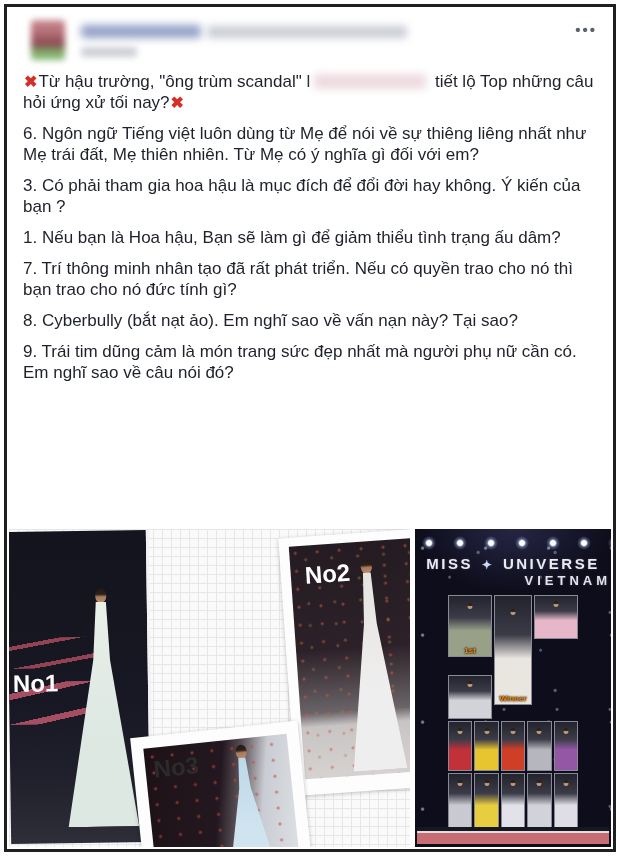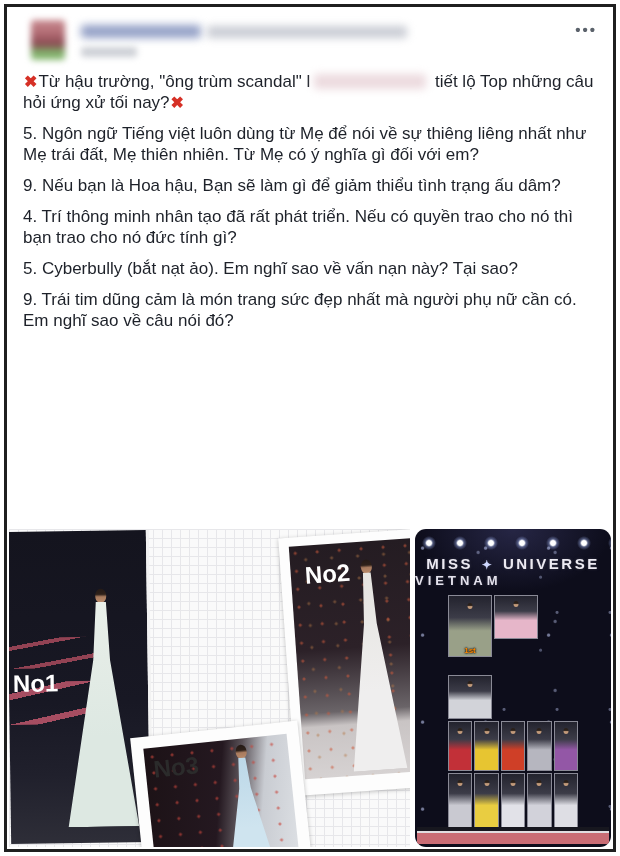--- a/index.html
+++ b/index.html
@@ -127,34 +127,33 @@
   .poster {
     position: relative; flex: 0 0 196px; overflow: hidden; cursor: pointer;
     background-color: #0d0d1b;
     background-image:
       radial-gradient(circle at 12% 22%, rgba(200,210,255,.55) 1px, transparent 2.2px),
       radial-gradient(circle at 82% 34%, rgba(200,210,255,.4) 1px, transparent 2.2px),
       radial-gradient(circle at 38% 66%, rgba(200,210,255,.35) 1px, transparent 2px),
       radial-gradient(circle at 68% 86%, rgba(200,210,255,.4) 1px, transparent 2px),
       radial-gradient(ellipse 140px 90px at 50% 0%, #262645 0%, transparent 70%);
     background-size: 63px 87px, 77px 69px, 91px 73px, 53px 97px, 100% 100%;
-    border-radius: 11px;
   }
   .stage-lights {
     position: absolute; top: 6px; left: 0; right: 0; height: 16px;
     background: radial-gradient(circle 3px at 14px 8px, #ffffff 2.4px, rgba(170,190,255,.4) 4px, transparent 7px);
     background-size: 31px 16px; background-repeat: repeat-x;
   }
   .poster-title {
     position: absolute; top: 26px; width: 100%; text-align: center; color: #eceaf2;
     font-size: 15px; letter-spacing: 2.5px; font-weight: bold; text-shadow: 0 0 3px #334;
   }
   .poster-title .star { color: #cfd8ff; font-size: 12px; padding: 0 2px; }
   .poster-subtitle {
-    position: absolute; top: 44px; width: 100%; text-align: left; color: #e4e2ec;
+    position: absolute; top: 44px; width: 100%; text-align: right; color: #e4e2ec;
     font-size: 13px; letter-spacing: 4px; font-weight: bold; text-shadow: 0 0 3px #334;
   }
   .lineup { position: absolute; left: 50%; transform: translateX(-50%); top: 66px; width: 130px; }
   .lineup-top { display: flex; gap: 2px; }
   .col { display: flex; flex-direction: column; gap: 18px; width: 44px; }
   .col-mid { width: 38px; }
   .cell {
     position: relative; border: 1px solid #8a8a96; overflow: hidden;
     background: linear-gradient(180deg,#23232e 0%,#3c3c48 36%,var(--dress) 58%,var(--dress) 100%);
   }
@@ -185,24 +184,25 @@
   <div class="post-header">
     <div class="avatar"></div>
     <div class="name-blur"></div>
     <div class="meta-blur"></div>
     <div class="time-blur"></div>
     <div class="dots-menu">•••</div>
   </div>
 
   <div class="post-text">
     <p><span class="x-mark">✖</span><span>Từ hậu trường, "ông trùm scandal" l</span><span class="blur-name"></span><span> tiết lộ Top những câu hỏi ứng xử tối nay?</span><span class="x-mark">✖</span></p>
-    <p>5. Ngôn ngữ Tiếng việt luôn dùng từ Mẹ để nói về sự thiêng liêng nhất như Mẹ trái đất, Mẹ thiên nhiên. Từ Mẹ có ý nghĩa gì đối với em?</p>
-    <p>9. Nếu bạn là Hoa hậu, Bạn sẽ làm gì để giảm thiểu tình trạng ấu dâm?</p>
-    <p>4. Trí thông minh nhân tạo đã rất phát triển. Nếu có quyền trao cho nó thì bạn trao cho nó đức tính gì?</p>
-    <p>5. Cyberbully (bắt nạt ảo). Em nghĩ sao về vấn nạn này? Tại sao?</p>
+    <p>6. Ngôn ngữ Tiếng việt luôn dùng từ Mẹ để nói về sự thiêng liêng nhất như Mẹ trái đất, Mẹ thiên nhiên. Từ Mẹ có ý nghĩa gì đối với em?</p>
+    <p>3. Có phải tham gia hoa hậu là mục đích để đổi đời hay không. Ý kiến của bạn ?</p>
+    <p>1. Nếu bạn là Hoa hậu, Bạn sẽ làm gì để giảm thiểu tình trạng ấu dâm?</p>
+    <p>7. Trí thông minh nhân tạo đã rất phát triển. Nếu có quyền trao cho nó thì bạn trao cho nó đức tính gì?</p>
+    <p>8. Cyberbully (bắt nạt ảo). Em nghĩ sao về vấn nạn này? Tại sao?</p>
     <p>9. Trái tim dũng cảm là món trang sức đẹp nhất mà người phụ nữ cần có. Em nghĩ sao về câu nói đó?</p>
   </div>
 
   <div class="media-grid">
 
     <div class="collage">
       <div class="photo photo-no1">
         <div class="stripes-upper"></div>
         <div class="stripes-lower"></div>
         <div class="person person-no1"></div>
@@ -230,20 +230,25 @@
       <div class="poster-subtitle">VIETNAM</div>
 
       <div class="lineup">
         <div class="lineup-top">
           <div class="col">
             <div class="cell c-big" style="--dress: #99a088;">
               <span class="badge">1st</span>
             </div>
             <div class="cell c-med" style="--dress: #d2d3d9;"></div>
           </div>
+          <div class="col col-mid">
+            <div class="cell c-tall" style="--dress: #e9e5df;">
+              <span class="badge">Winner</span>
+            </div>
+          </div>
           <div class="col">
             <div class="cell c-med" style="--dress: #e6b6c9;"></div>
           </div>
         </div>
         <div class="lineup-row">
           <div class="cell r3" style="--dress: #c23038;"></div>
           <div class="cell r3" style="--dress: #e7c531;"></div>
           <div class="cell r3" style="--dress: #cf3f27;"></div>
           <div class="cell r3" style="--dress: #b6b6bf;"></div>
           <div class="cell r3" style="--dress: #9357a6;"></div>

